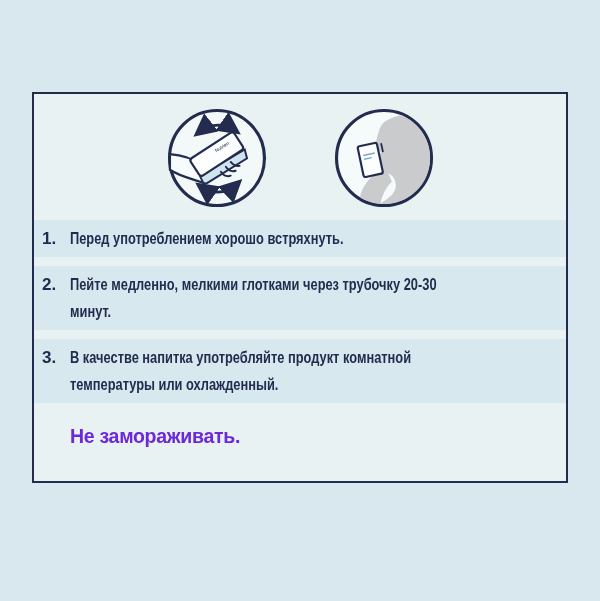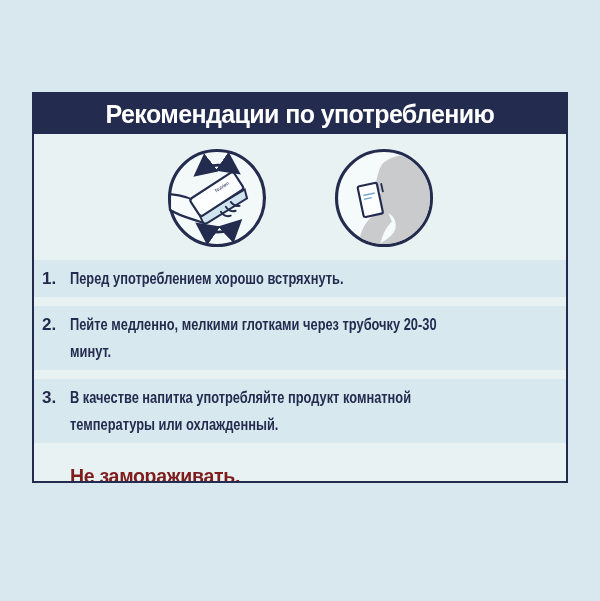--- a/index.html
+++ b/index.html
@@ -58,30 +58,29 @@
     font-weight:bold;
     font-size:16.5px;
     line-height:27px;
     color:#232c4e;
   }
   .footnote{
     margin:22px 0 0 36px;
     font-weight:bold;
     font-size:19.5px;
     letter-spacing:-0.3px;
-    color:#7f1d1d;
+    color:#6d28d9;
   }
   .nav{stroke:#232c4e;}
 </style>
 </head>
 <body>
 
 <div class="card">
 
-  <div class="card-header">Рекомендации по употреблению</div>
 
   <div class="icons-row">
 
     <svg class="icon-circle" viewBox="0 0 104 104">
       <defs>
         <marker id="ah" markerWidth="9" markerHeight="9" refX="7" refY="4.5" orient="auto-start-reverse">
           <path d="M0 0 L9 4.5 L0 9 Z" fill="#232c4e"></path>
         </marker>
       </defs>
       <circle cx="52" cy="52" r="48.4" fill="#f3f9f9" stroke="#232c4e" stroke-width="3.2"></circle>

